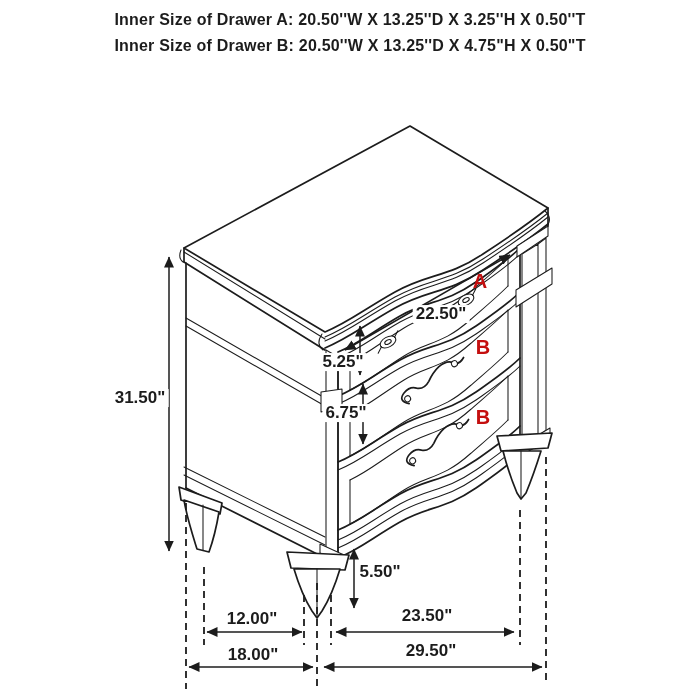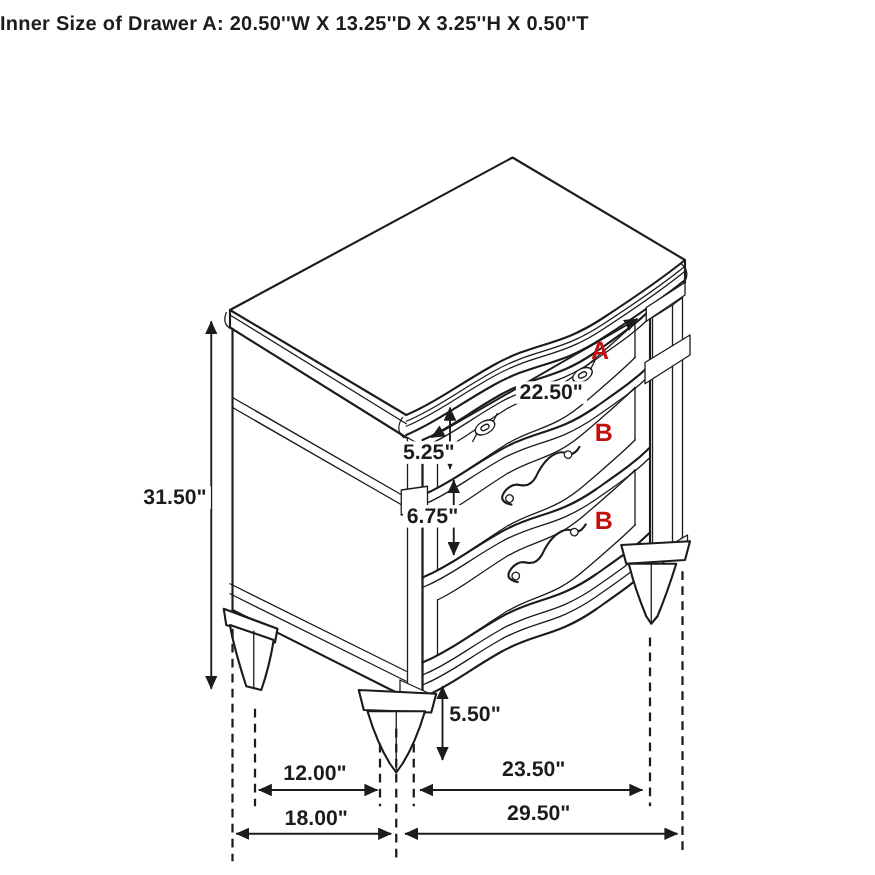--- a/index.html
+++ b/index.html
@@ -6,21 +6,21 @@
     --line:#1c1c1c;
     --accent-red:#c40f0f;
     --background:#ffffff;
   }
   html,body{margin:0;padding:0;background:var(--background);}
   .stage{
     position:relative;width:700px;height:700px;background:var(--background);
     font-family:"Liberation Sans", sans-serif;overflow:hidden;
   }
   .hdr{
-    position:absolute;left:0;width:700px;
+    position:absolute;left:0;width:700px;text-align:center;
     font-size:16px;font-weight:bold;color:var(--line);letter-spacing:.2px;white-space:nowrap;
   }
   .hdr.l1{top:11px}
   .hdr.l2{top:37px}
   .dimlab{
     position:absolute;transform:translate(-50%,-50%);
     font-size:17px;font-weight:bold;color:var(--line);
     background:var(--background);padding:0 3px;line-height:1.05;white-space:nowrap;
   }
   .dletter{
@@ -179,20 +179,21 @@
       <path class="dim" marker-start="url(#arr)" marker-end="url(#arr)" d="M363,384 L363,444"></path>
       <path class="dim" marker-start="url(#arr)" marker-end="url(#arr)" d="M354,549 L354,608"></path>
       <path class="dim" marker-start="url(#arr)" marker-end="url(#arr)" d="M207,632 L302,632"></path>
       <path class="dim" marker-start="url(#arr)" marker-end="url(#arr)" d="M336,632 L514,632"></path>
       <path class="dim" marker-start="url(#arr)" marker-end="url(#arr)" d="M189,667 L313,667"></path>
       <path class="dim" marker-start="url(#arr)" marker-end="url(#arr)" d="M324,667 L542,667"></path>
     </g>
   </svg>
 
   <div class="hdr l1">Inner Size of Drawer A: 20.50''W X 13.25''D X 3.25''H X 0.50''T</div>
+  <div class="hdr l2">Inner Size of Drawer B: 20.50''W X 13.25''D X 4.75"H X 0.50"T</div>
 
   <div class="dletter" style="left:480px;top:281px">A</div>
   <div class="dletter" style="left:483px;top:347px">B</div>
   <div class="dletter" style="left:483px;top:417px">B</div>
 
   <div class="dimlab" style="left:140px;top:398px">31.50"</div>
   <div class="dimlab" style="left:441px;top:314px">22.50"</div>
   <div class="dimlab" style="left:343px;top:362px">5.25"</div>
   <div class="dimlab" style="left:346px;top:413px">6.75"</div>
   <div class="dimlab" style="left:380px;top:572px">5.50"</div>

